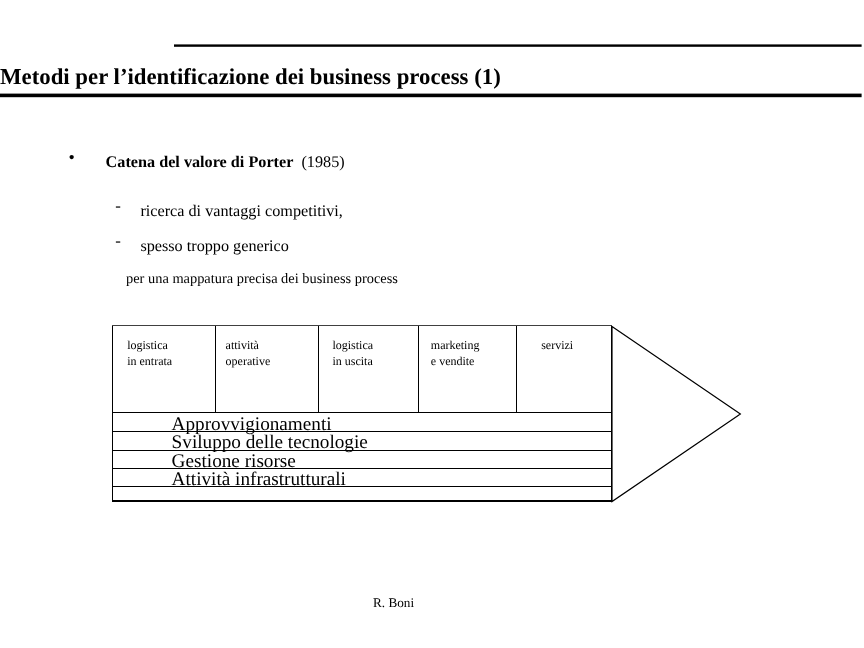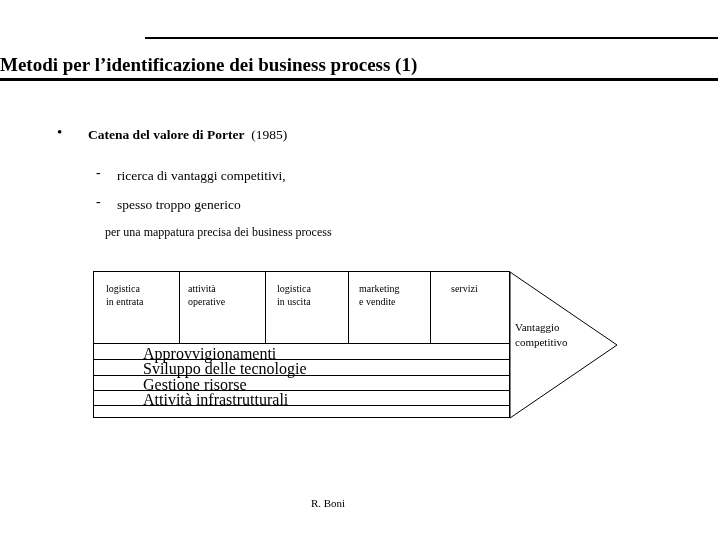--- a/index.html
+++ b/index.html
@@ -208,20 +208,16 @@
   <div class="chain-cell-label" style="left:348px; top:11px;margin-left:10px;">
     <div>servizi</div>
     <div></div>
   </div>
 
   <div class="support-label" style="left:50px; top:77px;">Approvvigionamenti</div>
   <div class="support-label" style="left:50px; top:92px;font-family:Liberation Serif, serif;">Sviluppo delle tecnologie</div>
   <div class="support-label" style="left:50px; top:108px;">Gestione risorse</div>
   <div class="support-label" style="left:50px; top:123px;">Attività infrastrutturali</div>
 
-  <div id="arrow-label">
-    <div>Vantaggio</div>
-    <div>competitivo</div>
-  </div>
 
 </div>
 
 <div id="footer-author">R. Boni</div>
 
 </body></html>

